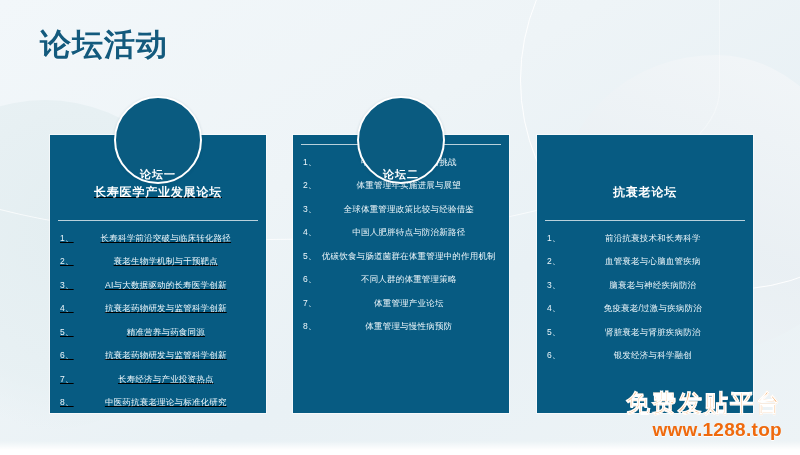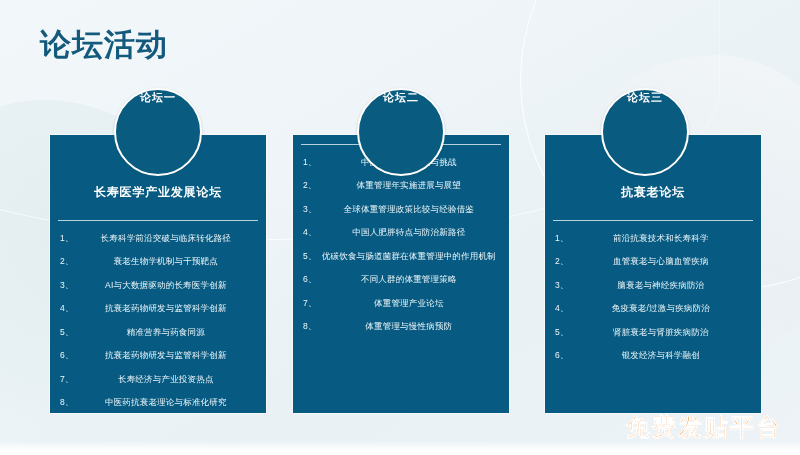--- a/index.html
+++ b/index.html
@@ -100,23 +100,23 @@
 
   .card {
     position: absolute;
     top: 135px;
     width: 216px;
     height: 278px;
     background: #075b82;
     box-shadow: 0 0 0 1px rgba(255,255,255,.55);
   }
 
-  .card-1 { left: 50px; }
+  .card-1 { left: 50px; text-decoration: underline; }
   .card-2 { left: 293px; }
-  .card-3 { left: 537px; margin-left: 8px; }
+  .card-3 { left: 537px; }
 
   .card-head {
     position: relative;
     height: 76px;
     display: flex;
     align-items: flex-end;
     justify-content: center;
     padding-bottom: 10px;
   }
 
@@ -152,28 +152,28 @@
     flex: 0 0 auto;
     margin-right: 2px;
     white-space: nowrap;
   }
 
   .li-text { flex: 1 1 auto; text-align: center; }
 
   
   .circle {
     position: absolute;
-    top: 88px;
+    top: 96px;
     width: 88px;
     height: 88px;
     border-radius: 50%;
     background: #0a5b80;
     border: 2px solid #ffffff;
     display: flex;
-    align-items: flex-start;
+    align-items: flex-end;
     justify-content: center;
     box-shadow: 0 1px 3px rgba(10,60,85,.18);
   }
 
   .circle span {
     font-size: 11px;
     font-weight: bold;
     color: #ffffff;
     letter-spacing: 1px;
   }
@@ -335,23 +335,21 @@
         </li>
       </ul>
     </div>
 
     <div class="circle circle-1">
       <span>论坛一</span>
     </div>
     <div class="circle circle-2">
       <span>论坛二</span>
     </div>
-    <div class="circle circle-3">
-      <span>论坛三</span>
-    </div>
 
   </div>
 
   <div class="watermark">
     <div class="wm-cn">免费发贴平台</div>
+    <div class="wm-url">www.1288.top</div>
   </div>
 
 </div>
 
 </body></html>

